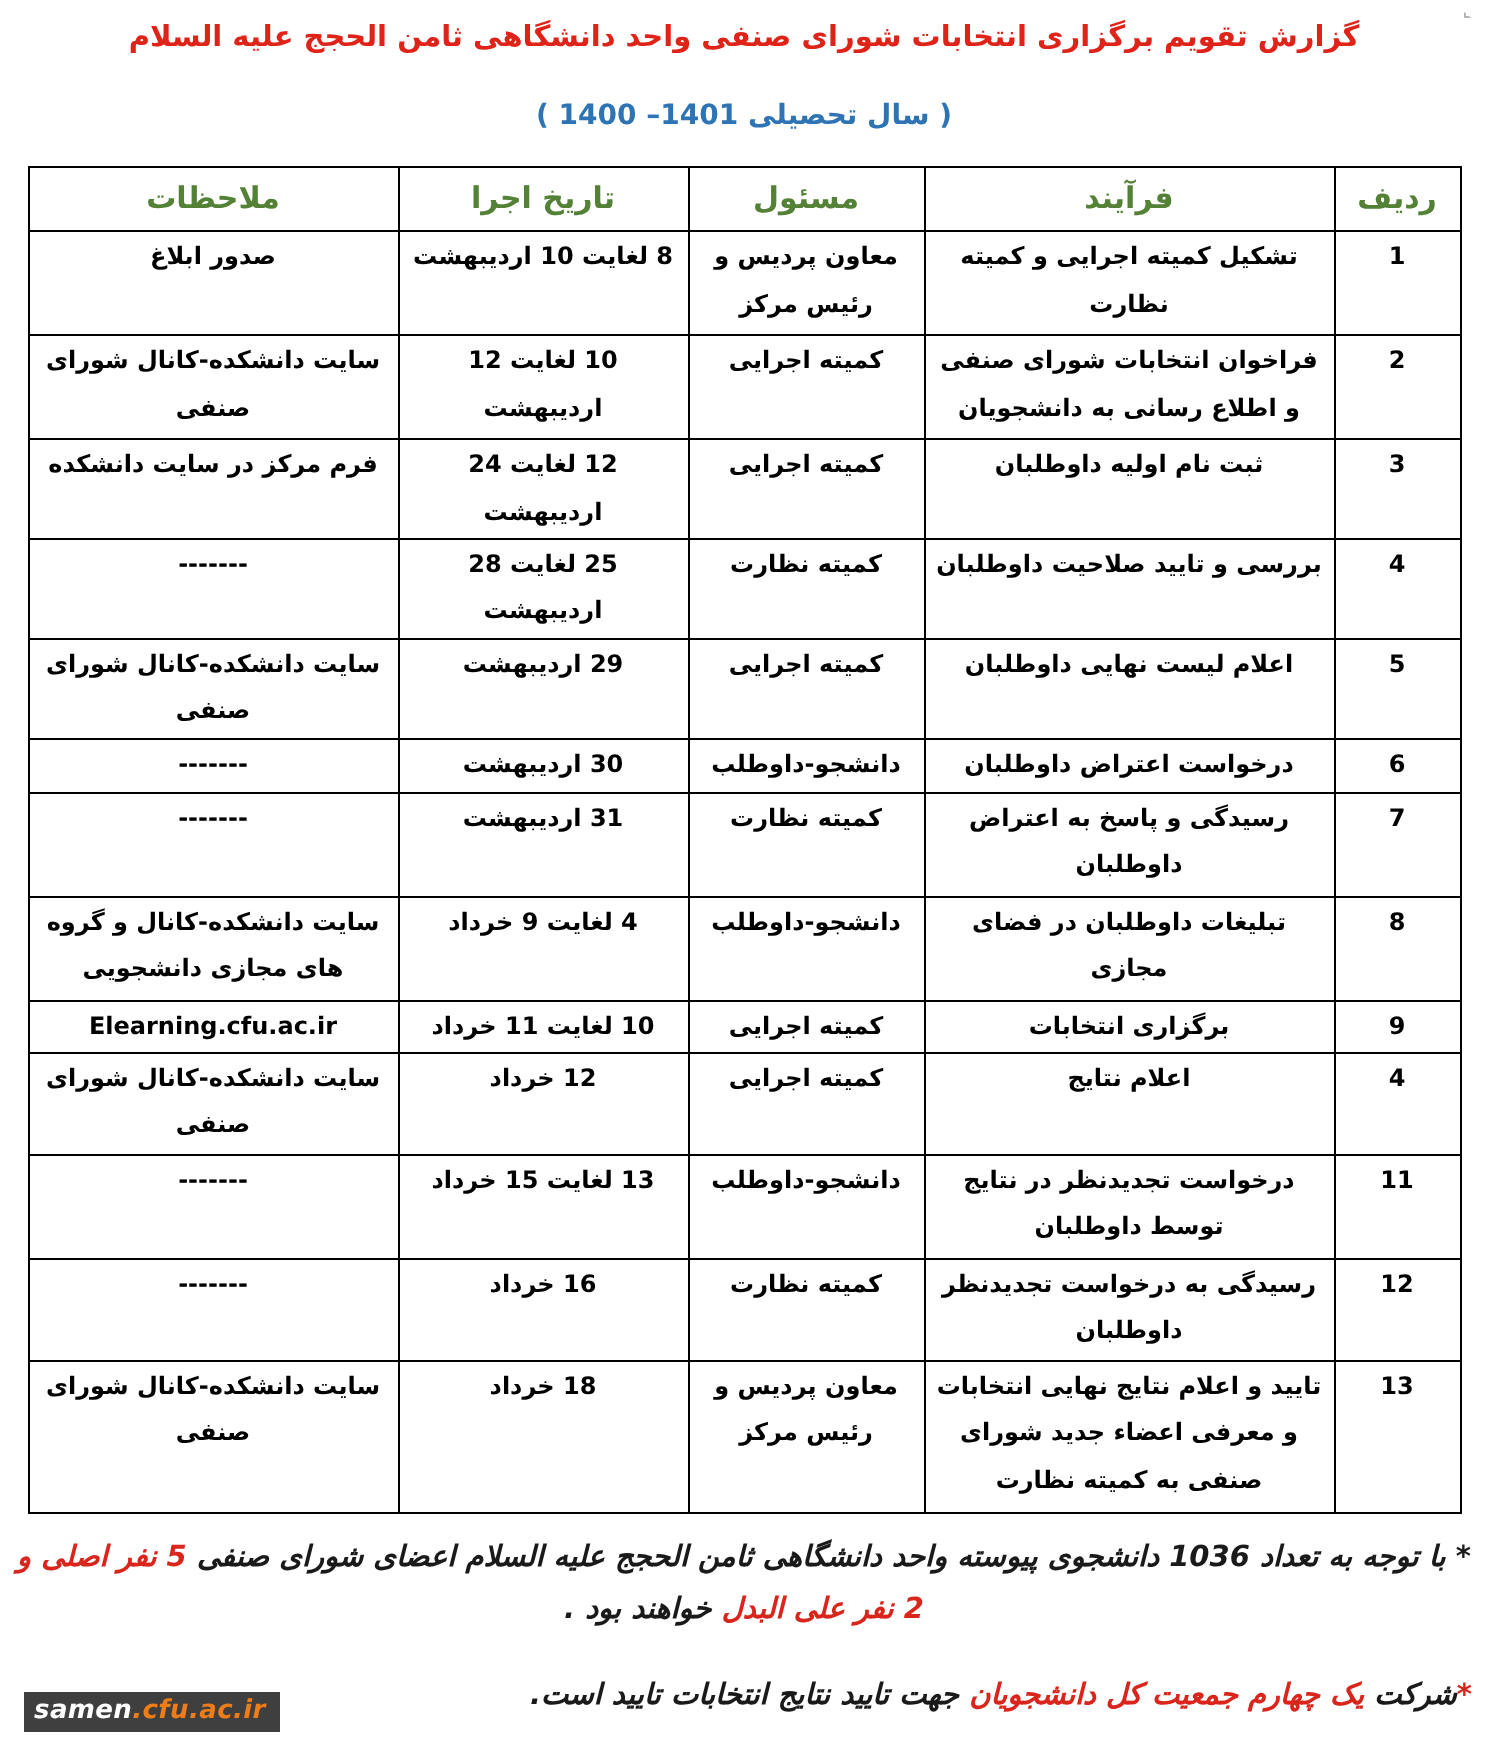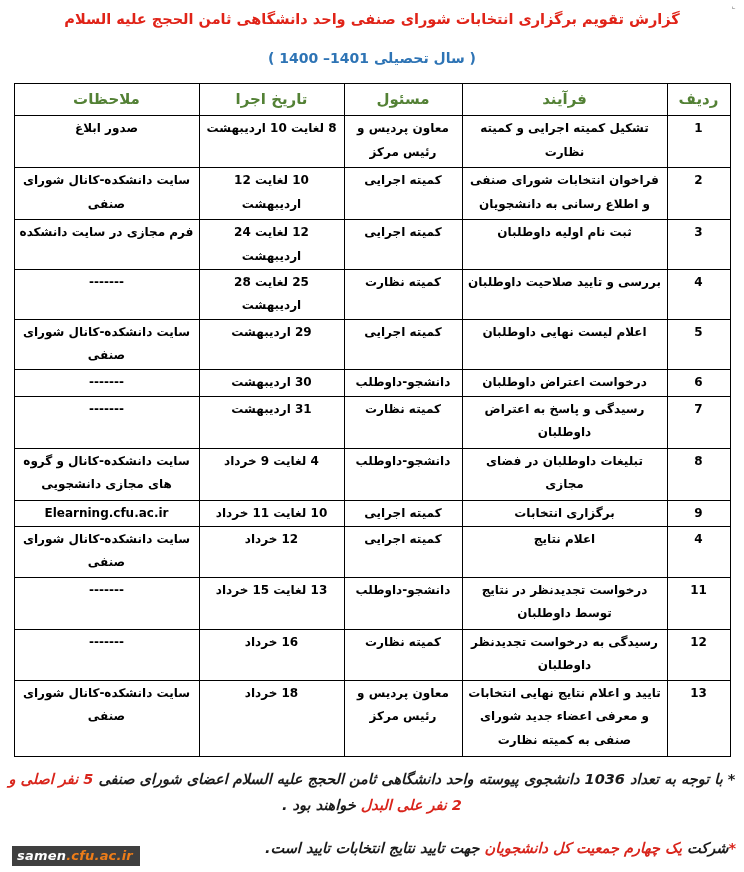--- a/index.html
+++ b/index.html
@@ -84,21 +84,21 @@
           <td>فراخوان انتخابات شورای صنفی و اطلاع رسانی به دانشجویان</td>
           <td>کمیته اجرایی</td>
           <td>10 لغایت 12 اردیبهشت</td>
           <td>سایت دانشکده-کانال شورای صنفی</td>
         </tr>
         <tr>
           <td>3</td>
           <td>ثبت نام اولیه داوطلبان</td>
           <td>کمیته اجرایی</td>
           <td>12 لغایت 24 اردیبهشت</td>
-          <td>فرم مجازی در سایت دانشکده</td>
+          <td>فرم مرکز در سایت دانشکده</td>
         </tr>
         <tr>
           <td>4</td>
           <td>بررسی و تایید صلاحیت داوطلبان</td>
           <td>کمیته نظارت</td>
           <td>25 لغایت 28 اردیبهشت</td>
           <td>-------</td>
         </tr>
         <tr>
           <td>5</td>

